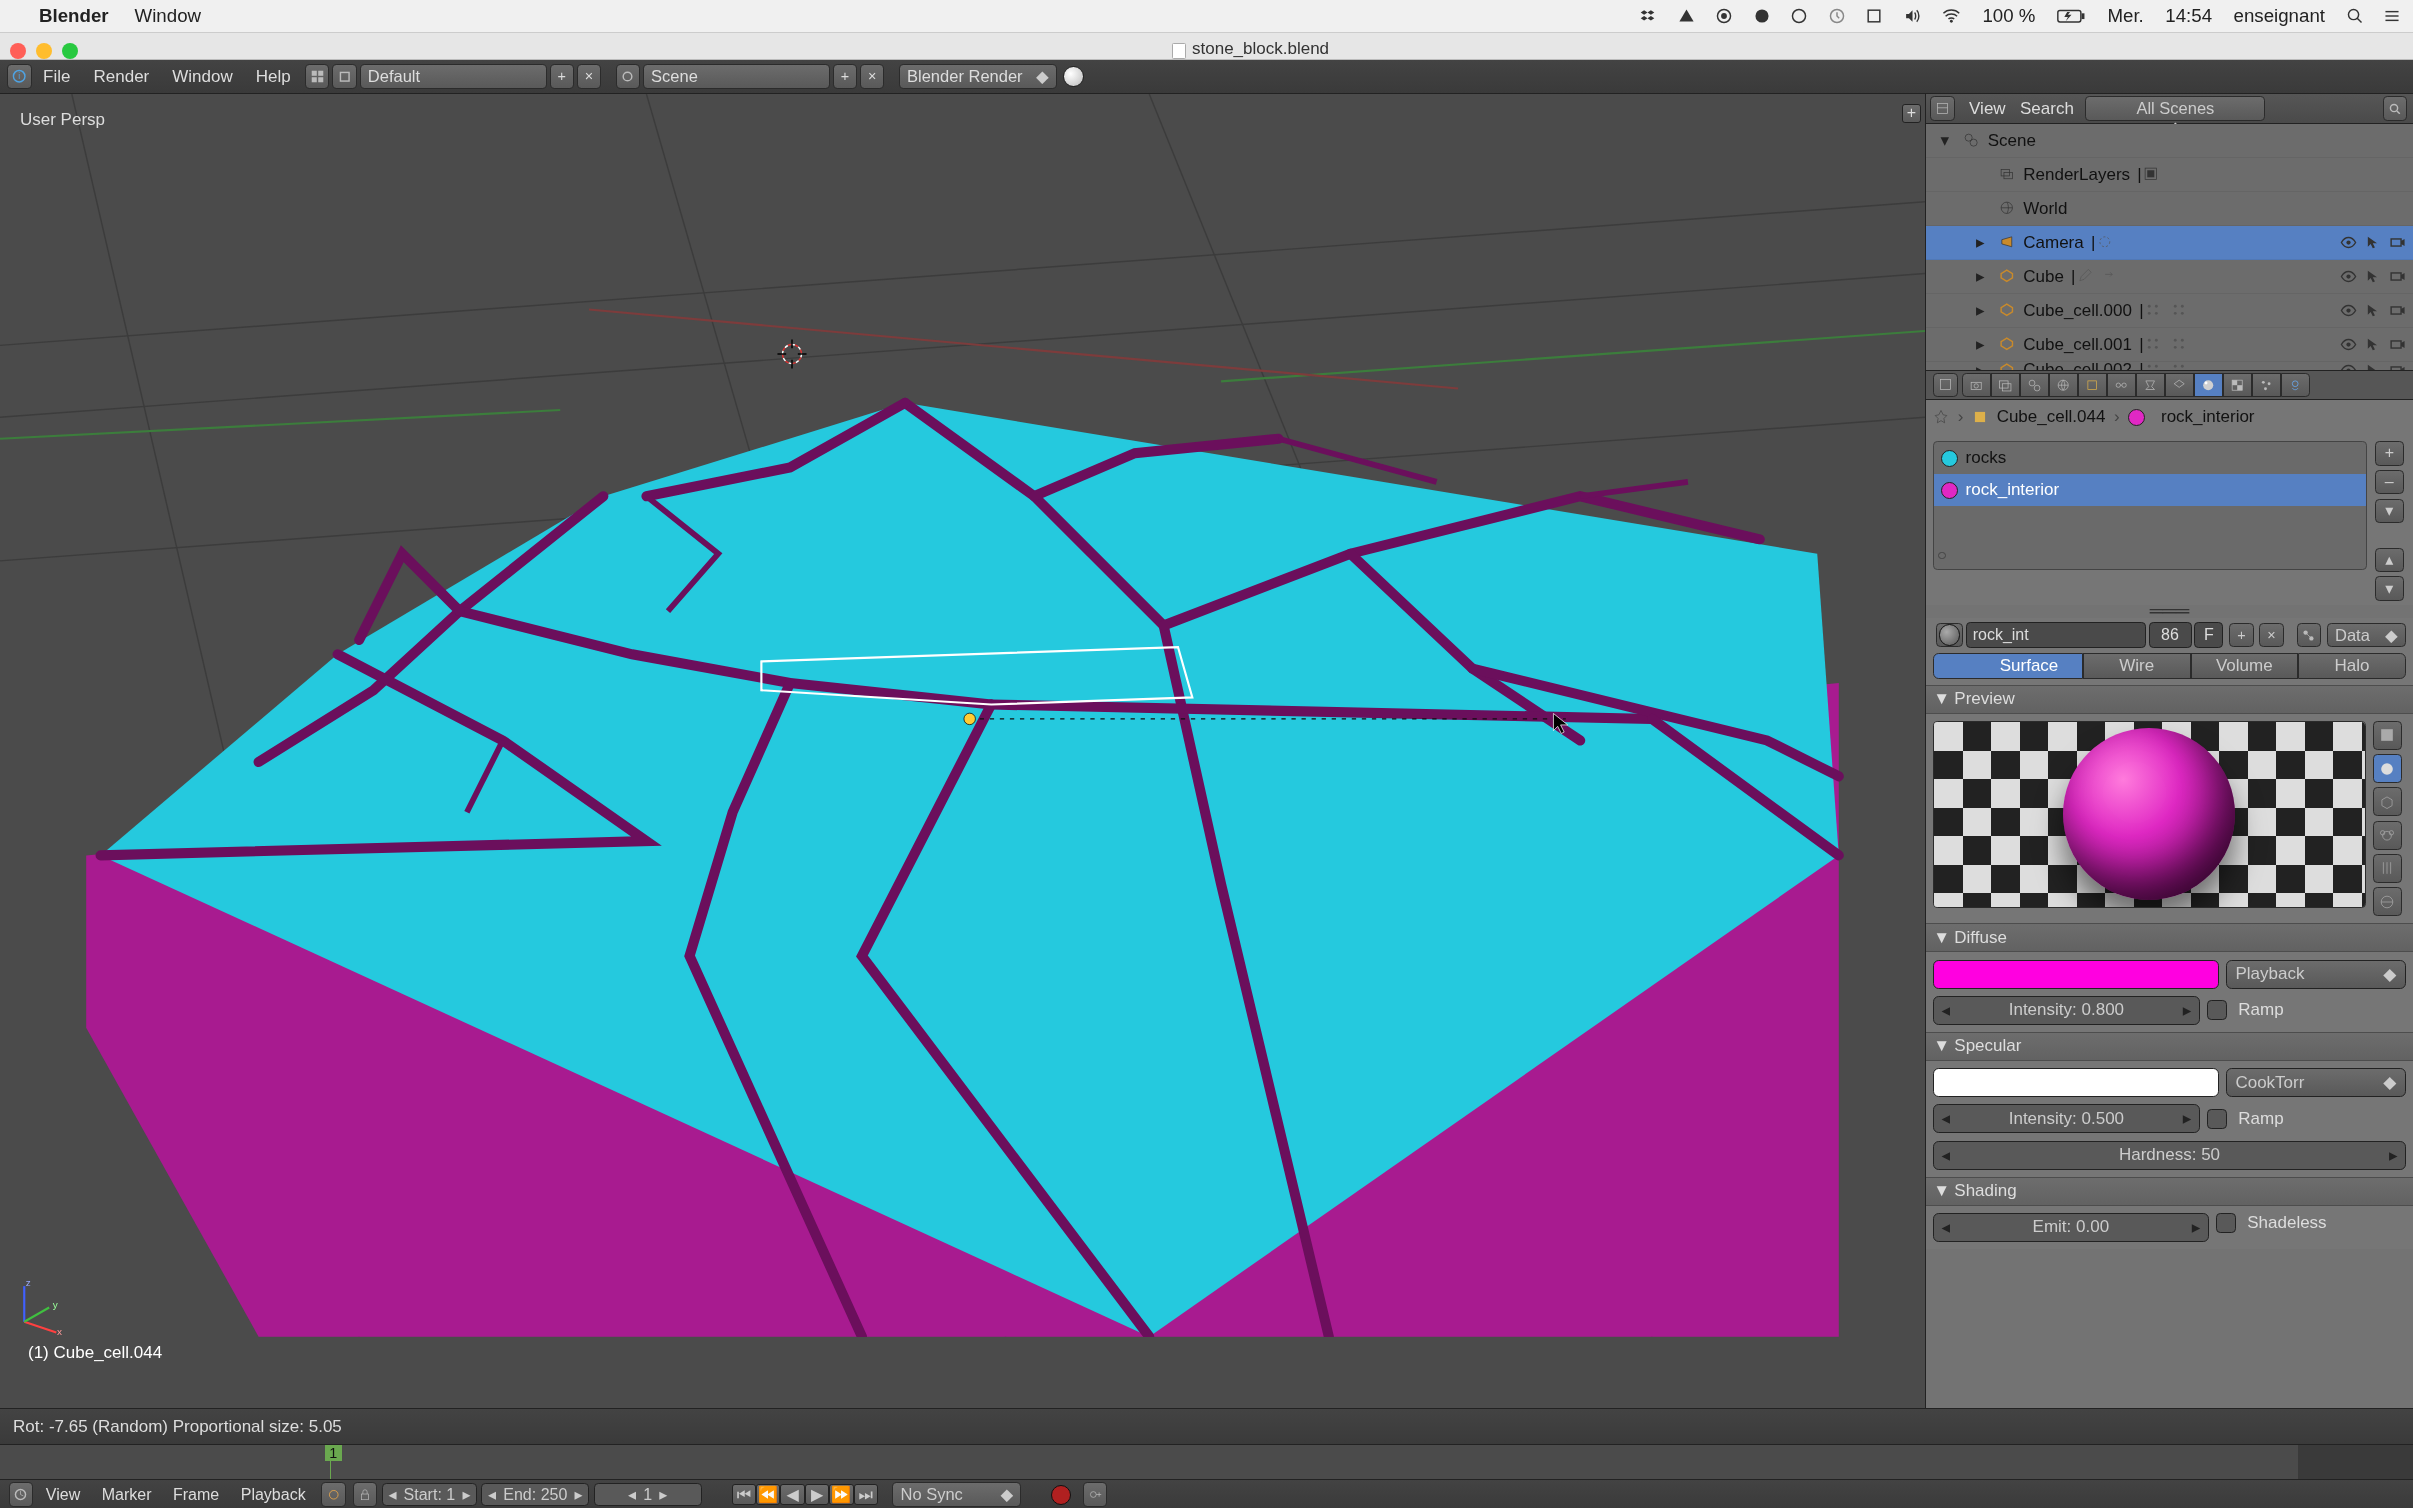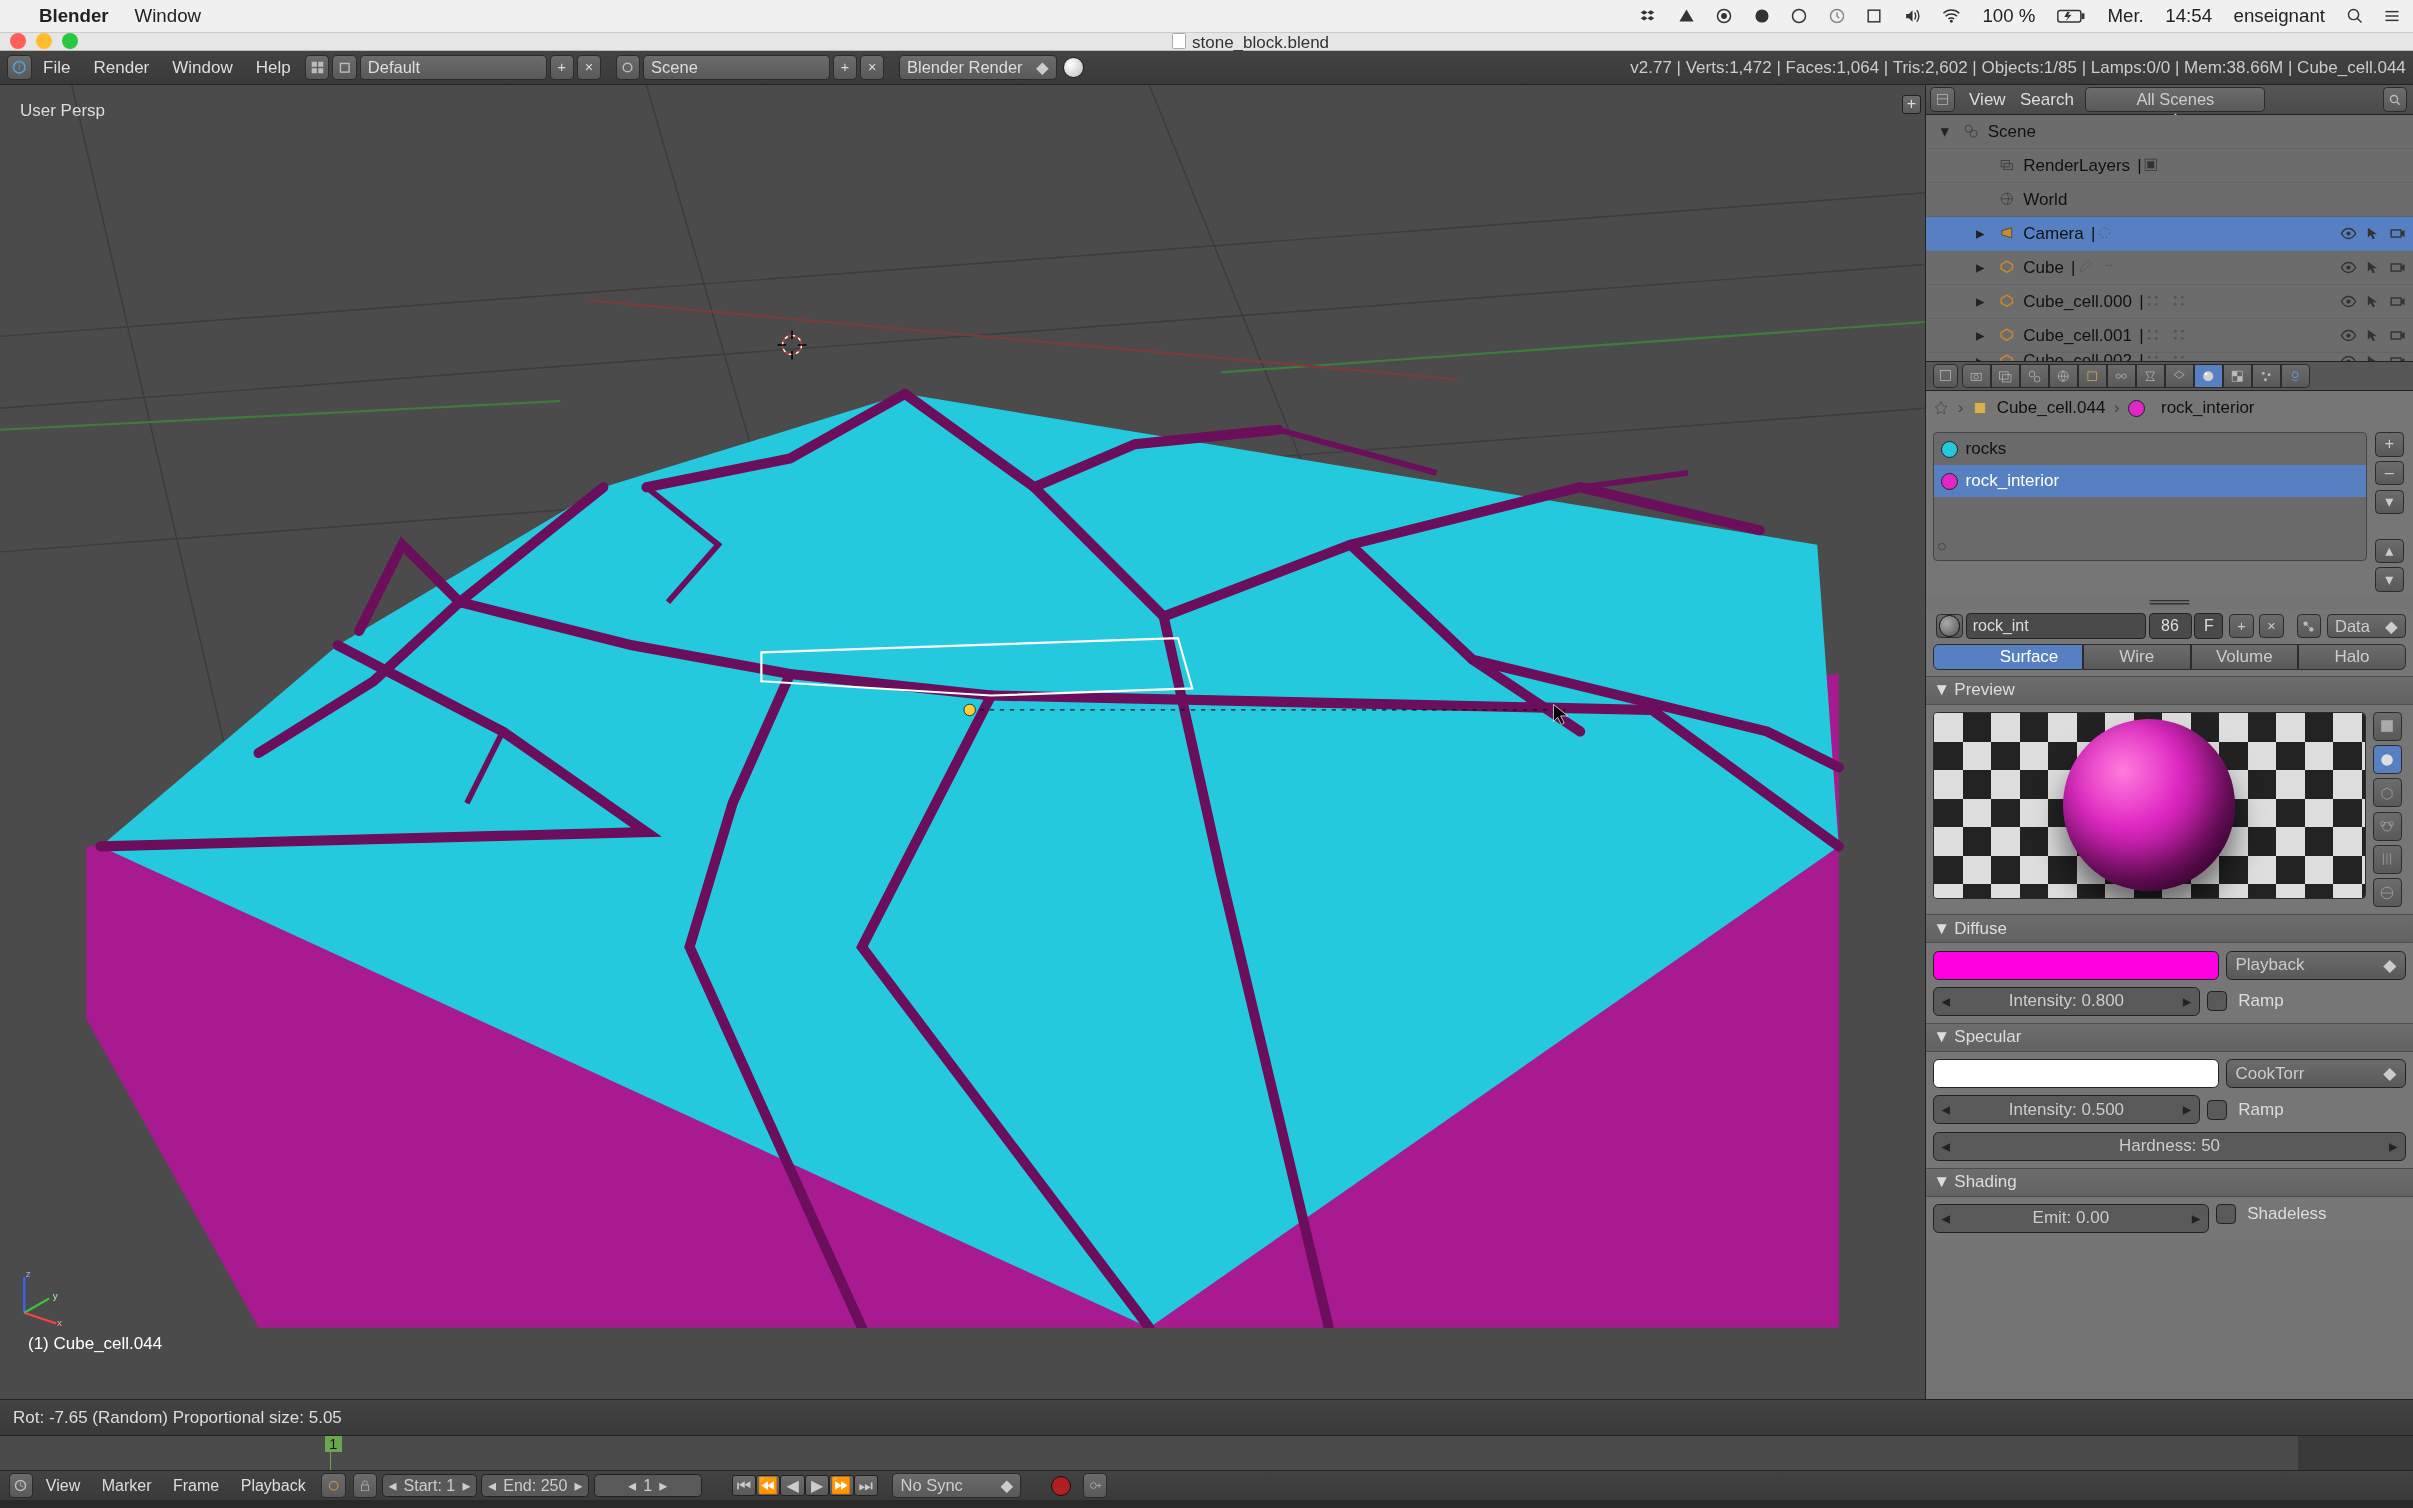--- a/index.html
+++ b/index.html
@@ -17,21 +17,21 @@
  --cyan:#25c9de; --magenta:#c221a8;
  --sel-blue:#5680c2;
 }
 .row { display:flex; align-items:center; }
 .spacer { flex:1; }
 
 .mac-bar { height:32px; background:var(--mac-bar); color:var(--mac-txt); display:flex; align-items:center; padding:0 13px; font-size:18.7px; }
 .mac-bar .m { margin-right:26px; }
 .mac-bar .ico { margin-left:21.5px; display:inline-flex; align-items:center; }
 
-.win-title { height:19px; background:var(--win-title-bg); display:flex; align-items:flex-start; color:#333; font-size:17px; border-top:0.7px solid #ccc; border-bottom:0.7px solid #bbb; }
+.win-title { height:28px; background:var(--win-title-bg); display:flex; align-items:flex-end; color:#333; font-size:17px; border-top:0.7px solid #ccc; border-bottom:0.7px solid #bbb; }
 .traffic { display:flex; margin-left:10px; }
 .tl { width:16px;height:16px;border-radius:50%; margin-right:10px; }
 .tl.r{background:#ff5f57;} .tl.y{background:#ffbd2e;} .tl.g{background:#28c940;}
 .doc-ico { width:14.4px;height:16px;background:#fff;border:0.7px solid #aaa;border-radius:1.4px;margin-right:5.7px;}
 
 .bl-header { height:34px; background:linear-gradient(#434343,#3a3a3a); display:flex; align-items:center; border-bottom:0.7px solid #222; color:#ddd; font-size:17px;}
 .bl-header .btn, .dropdown { background:linear-gradient(#6c6c6c,#595959); border:0.7px solid #2b2b2b; border-radius:4.3px; padding:2.2px 7.2px; height:24.4px; display:inline-flex; align-items:center; margin-left:2.9px; font-size:16.5px;}
 .bl-header .menu-item { margin:0 11.5px; }
 .dropdown.big { min-width:187px; justify-content:space-between; }
 .icon-sq { width:24.4px;height:24.4px;display:inline-flex;align-items:center;justify-content:center;background:linear-gradient(#6c6c6c,#595959);border:0.7px solid #2b2b2b;border-radius:4.3px;margin-left:2.9px;font-size:14.4px;}
@@ -266,21 +266,20 @@
  <span class="dropdown big">
       <span>Scene</span>
     </span>
  <span class="icon-sq">+</span>
  <span class="icon-sq">×</span>
  <span class="dropdown" style="margin-left:14.4px;min-width:158px;justify-content:space-between;">
       <span>Blender Render</span>
       <span style="color:#ccc;">◆</span>
     </span>
  <span class="blender-logo"></span>
- <span class="stats">v2.77 | Verts:1,472 | Faces:1,064 | Tris:2,602 | Objects:1/85 | Lamps:0/0 | Mem:38.66M | Cube_cell.044</span>
 </div>
 
 <div class="content">
  <div class="viewport">
 
   <svg class="grid-svg" viewBox="0 0 2680 1730" preserveAspectRatio="none">
     <g stroke="#3c3c3c" stroke-width="2">
      <line x1="0" y1="450" x2="2680" y2="250"></line>
           <line x1="0" y1="650" x2="2680" y2="450"></line>
      <line x1="0" y1="350" x2="2680" y2="150"></line>

